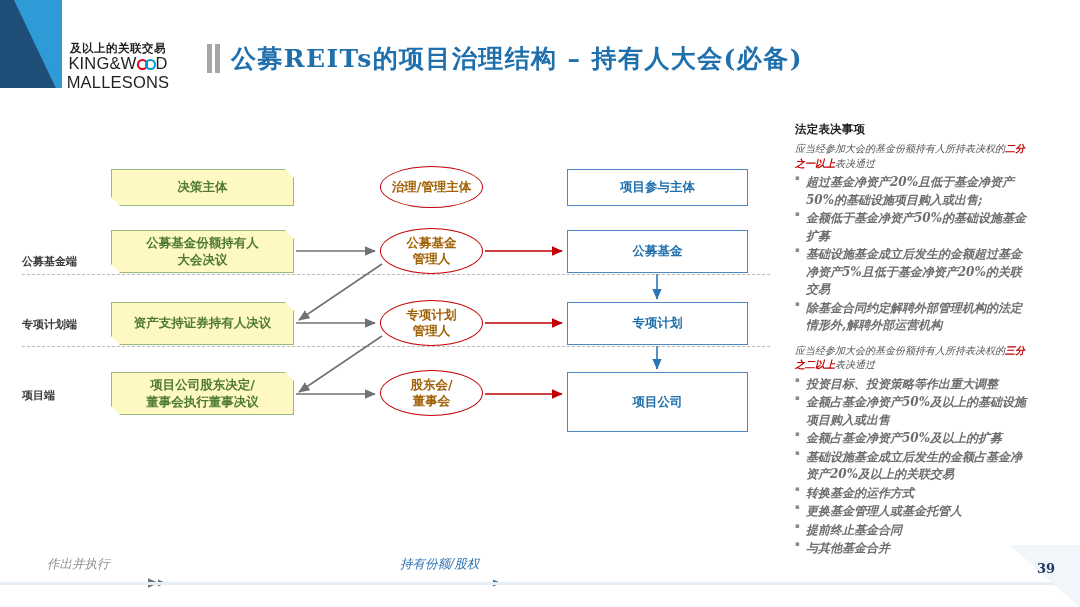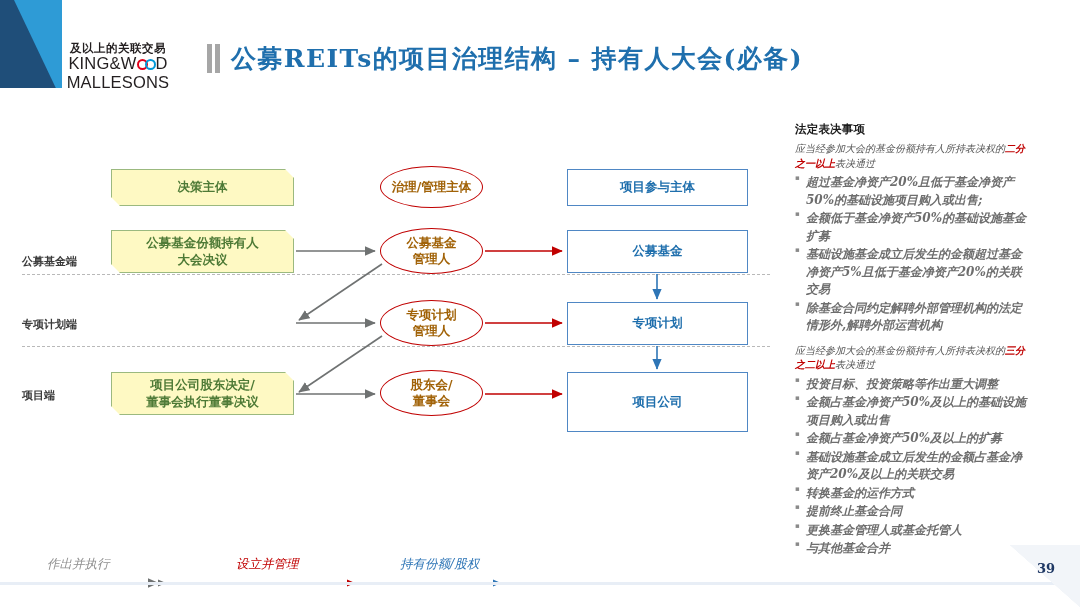--- a/index.html
+++ b/index.html
@@ -206,20 +206,23 @@
 大会决议</span>
     </div>
 
   <div class="rell" style="left:380px; top:124px; width:103px; height:46px;">
       <span style="white-space:pre-line">公募基金
 管理人</span>
     </div>
 
   <div class="bbox" style="left:567px; top:126px; width:181px; height:43px;">公募基金</div>
 
+  <div class="gbox" style="left:111px; top:198px; width:183px; height:43px;">
+      <span style="white-space:pre-line">资产支持证券持有人决议</span>
+    </div>
 
   <div class="rell" style="left:380px; top:196px; width:103px; height:46px;">
       <span style="white-space:pre-line">专项计划
 管理人</span>
     </div>
 
   <div class="bbox" style="left:567px; top:198px; width:181px; height:43px;">专项计划</div>
 
   <div class="gbox" style="left:111px; top:268px; width:183px; height:43px;">
       <span style="white-space:pre-line">项目公司股东决定/
@@ -264,27 +267,20 @@
 
 <div id="legend">
   <div class="leg" style="left:47px; top:0;">
     <div class="leg-label" style="color:#8f8f8f;">作出并执行</div>
     <svg width="120" height="12">
       <line x1="0" y1="6" x2="111" y2="6" stroke="#6f7272" stroke-width="1.6" marker-end="url(#ag)"></line>
       <path d="M111,2.5 L119,6 L111,9.5 z" fill="#6f7272"></path>
     </svg>
   </div>
 
-  <div class="leg" style="left:236px; top:0;">
-    <div class="leg-label" style="color:#c00000;">设立并管理</div>
-    <svg width="120" height="12">
-      <line x1="0" y1="6" x2="111" y2="6" stroke="#c00000" stroke-width="1.8"></line>
-      <path d="M111,2.5 L119,6 L111,9.5 z" fill="#c00000"></path>
-    </svg>
-  </div>
 
   <div class="leg" style="left:400px; top:0;">
     <div class="leg-label" style="color:#2e75b6;">持有份额/股权</div>
     <svg width="102" height="12">
       <line x1="0" y1="6" x2="93" y2="6" stroke="#2e75b6" stroke-width="1.8"></line>
       <path d="M93,2.5 L101,6 L93,9.5 z" fill="#2e75b6"></path>
     </svg>
   </div>
 </div>
 
@@ -303,21 +299,21 @@
 
   <div class="p-lead">
     <span>应当经参加大会的基金份额持有人所持表决权的</span><span class="hl">三分之二以上</span><span>表决通过</span>
   </div>
   <ul class="p-list">
     <li>投资目标、投资策略等作出重大调整</li>
     <li>金额占基金净资产50%及以上的基础设施项目购入或出售</li>
     <li>金额占基金净资产50%及以上的扩募</li>
     <li>基础设施基金成立后发生的金额占基金净资产20%及以上的关联交易</li>
     <li>转换基金的运作方式</li>
+    <li>更换基金管理人或基金托管人</li>
     <li>提前终止基金合同</li>
-    <li>更换基金管理人或基金托管人</li>
     <li>与其他基金合并</li>
   </ul>
 </div>
 
 <div id="footer-rule"></div>
 <div id="corner-fold"></div>
 <div id="page-no">39</div>
 
 </body></html>

